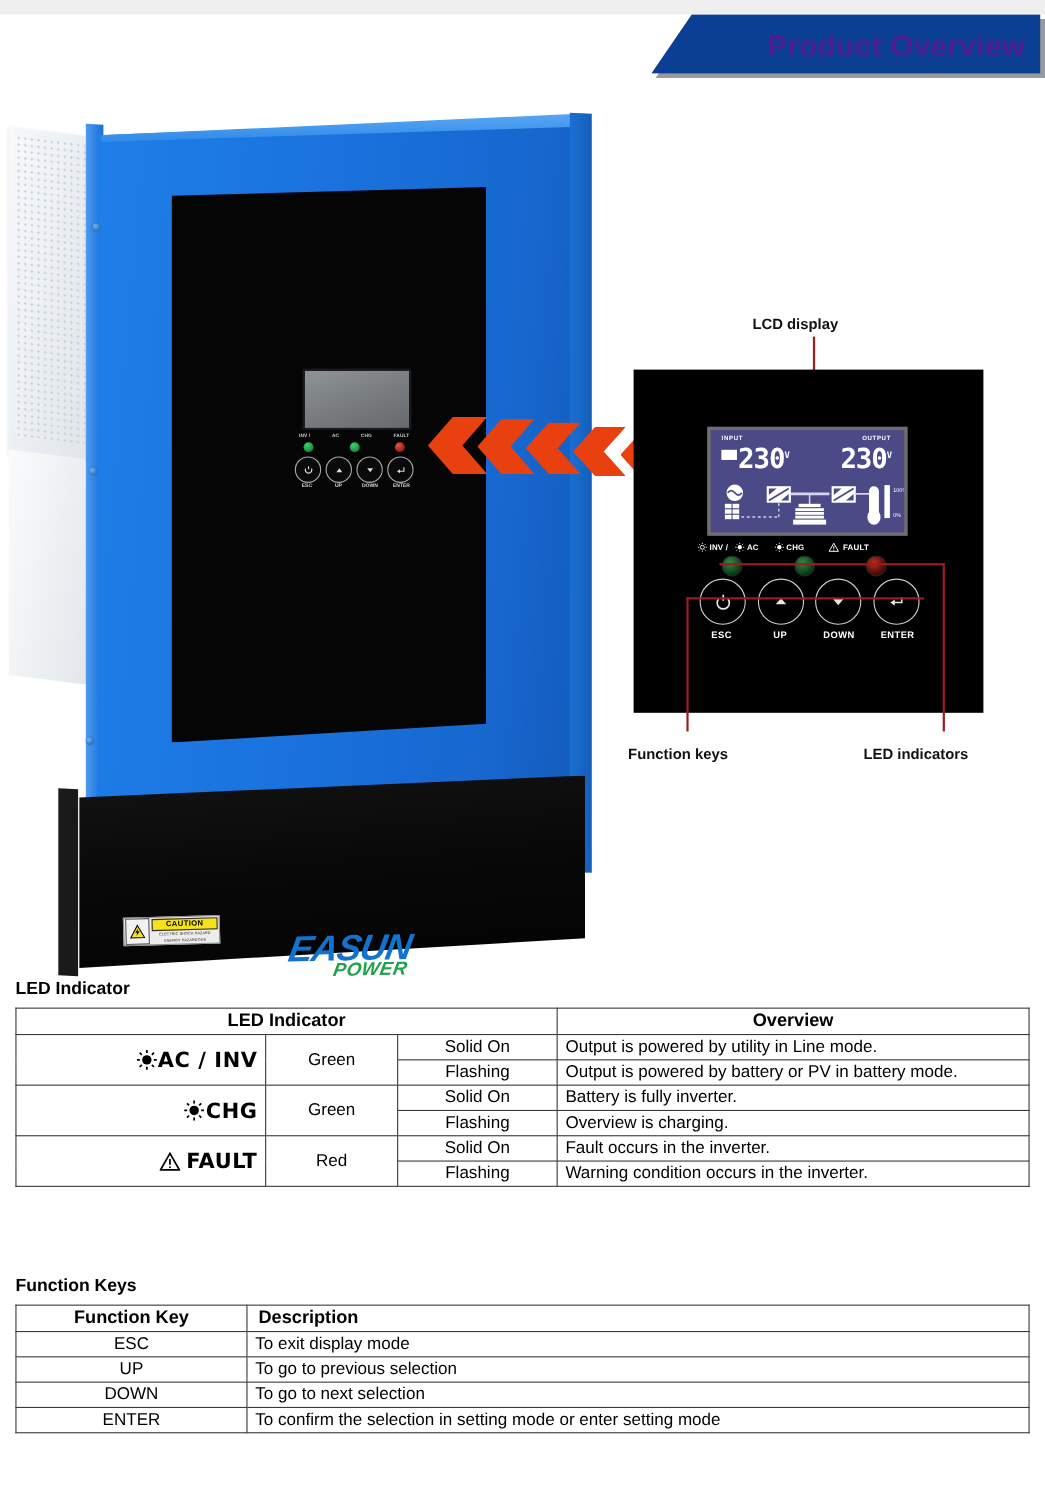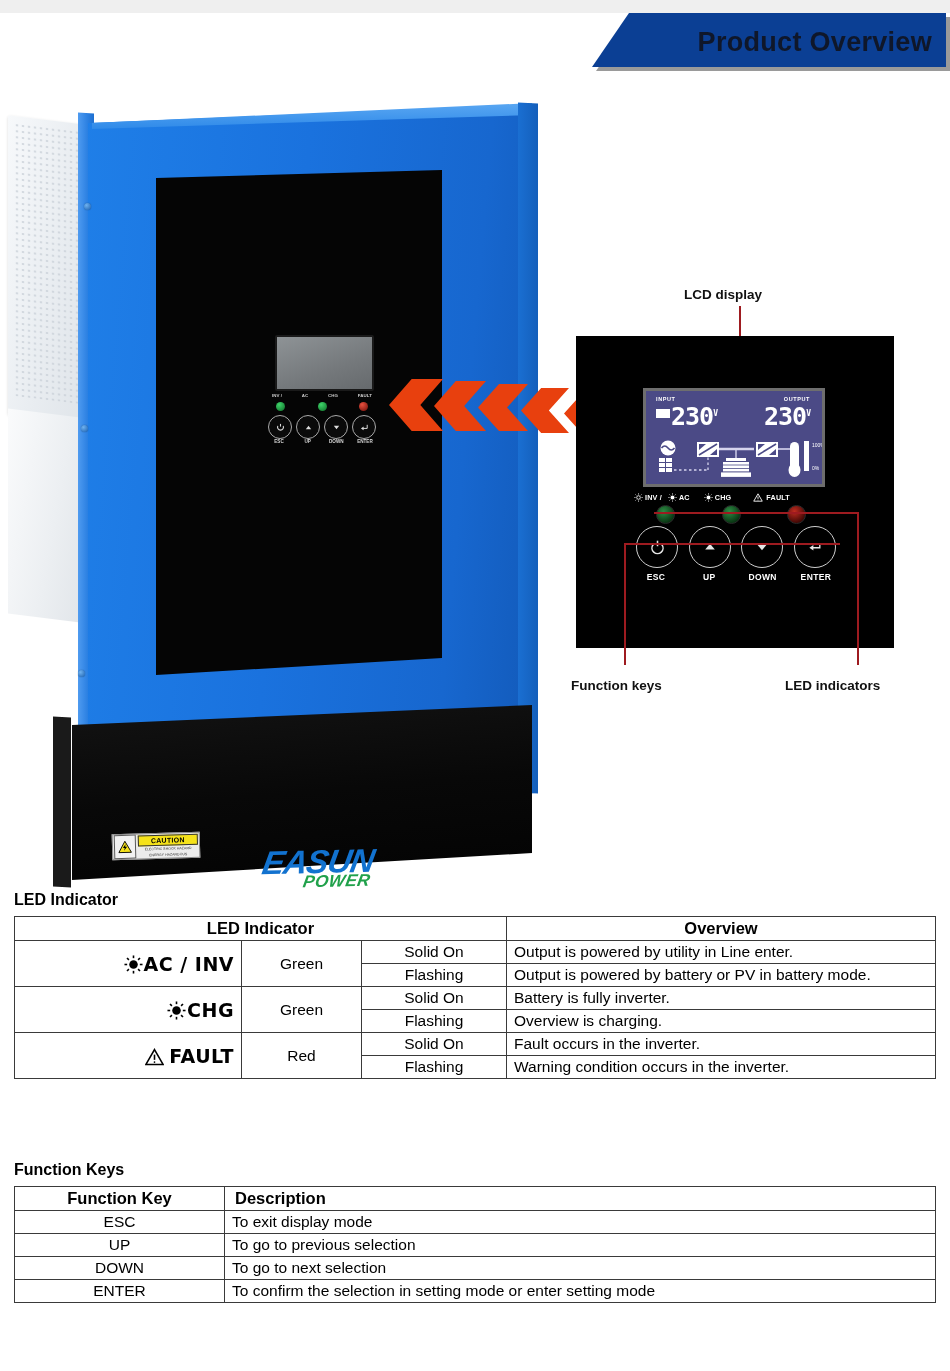--- a/index.html
+++ b/index.html
@@ -33,21 +33,21 @@
   }
   .banner {
     position: absolute; top: 0; left: 0;
     width: 354px; height: 54px;
     background: #0b3f94;
     clip-path: polygon(37px 0, 354px 0, 354px 54px, 0 54px);
   }
   .banner-title {
     position: absolute; right: 18px; top: 50%;
     transform: translateY(-50%);
-    color: #0f172a;
+    color: #4c1d95;
     font-size: 27px;
     font-weight: bold;
     letter-spacing: 0.3px;
     white-space: nowrap;
   }
 
   
   .product-photo {
     position: absolute; top: 95px; left: 0px;
     width: 560px; height: 790px;
@@ -618,21 +618,21 @@
                 <line x1="1.9" y1="1.9" x2="3.1" y2="3.1"></line>
                 <line x1="8.9" y1="8.9" x2="10.1" y2="10.1"></line>
                 <line x1="10.1" y1="1.9" x2="8.9" y2="3.1"></line>
                 <line x1="3.1" y1="8.9" x2="1.9" y2="10.1"></line>
               </g>
         </svg><span>AC / INV</span>
       </span>
     </td>
     <td class="c-center" rowspan="2" style="width:105px;">Green</td>
     <td class="c-center" style="width:130px;">Solid On</td>
-    <td>Output is powered by utility in Line enter.</td>
+    <td>Output is powered by utility in Line mode.</td>
   </tr>
   <tr>
     <td class="c-center">Flashing</td>
     <td>Output is powered by battery or PV in battery mode.</td>
   </tr>
 
   <tr>
     <td class="ind-cell" rowspan="2">
       <span class="ind-txt">
         <svg class="sun-ic" width="19" height="19" viewBox="0 0 12 12">

